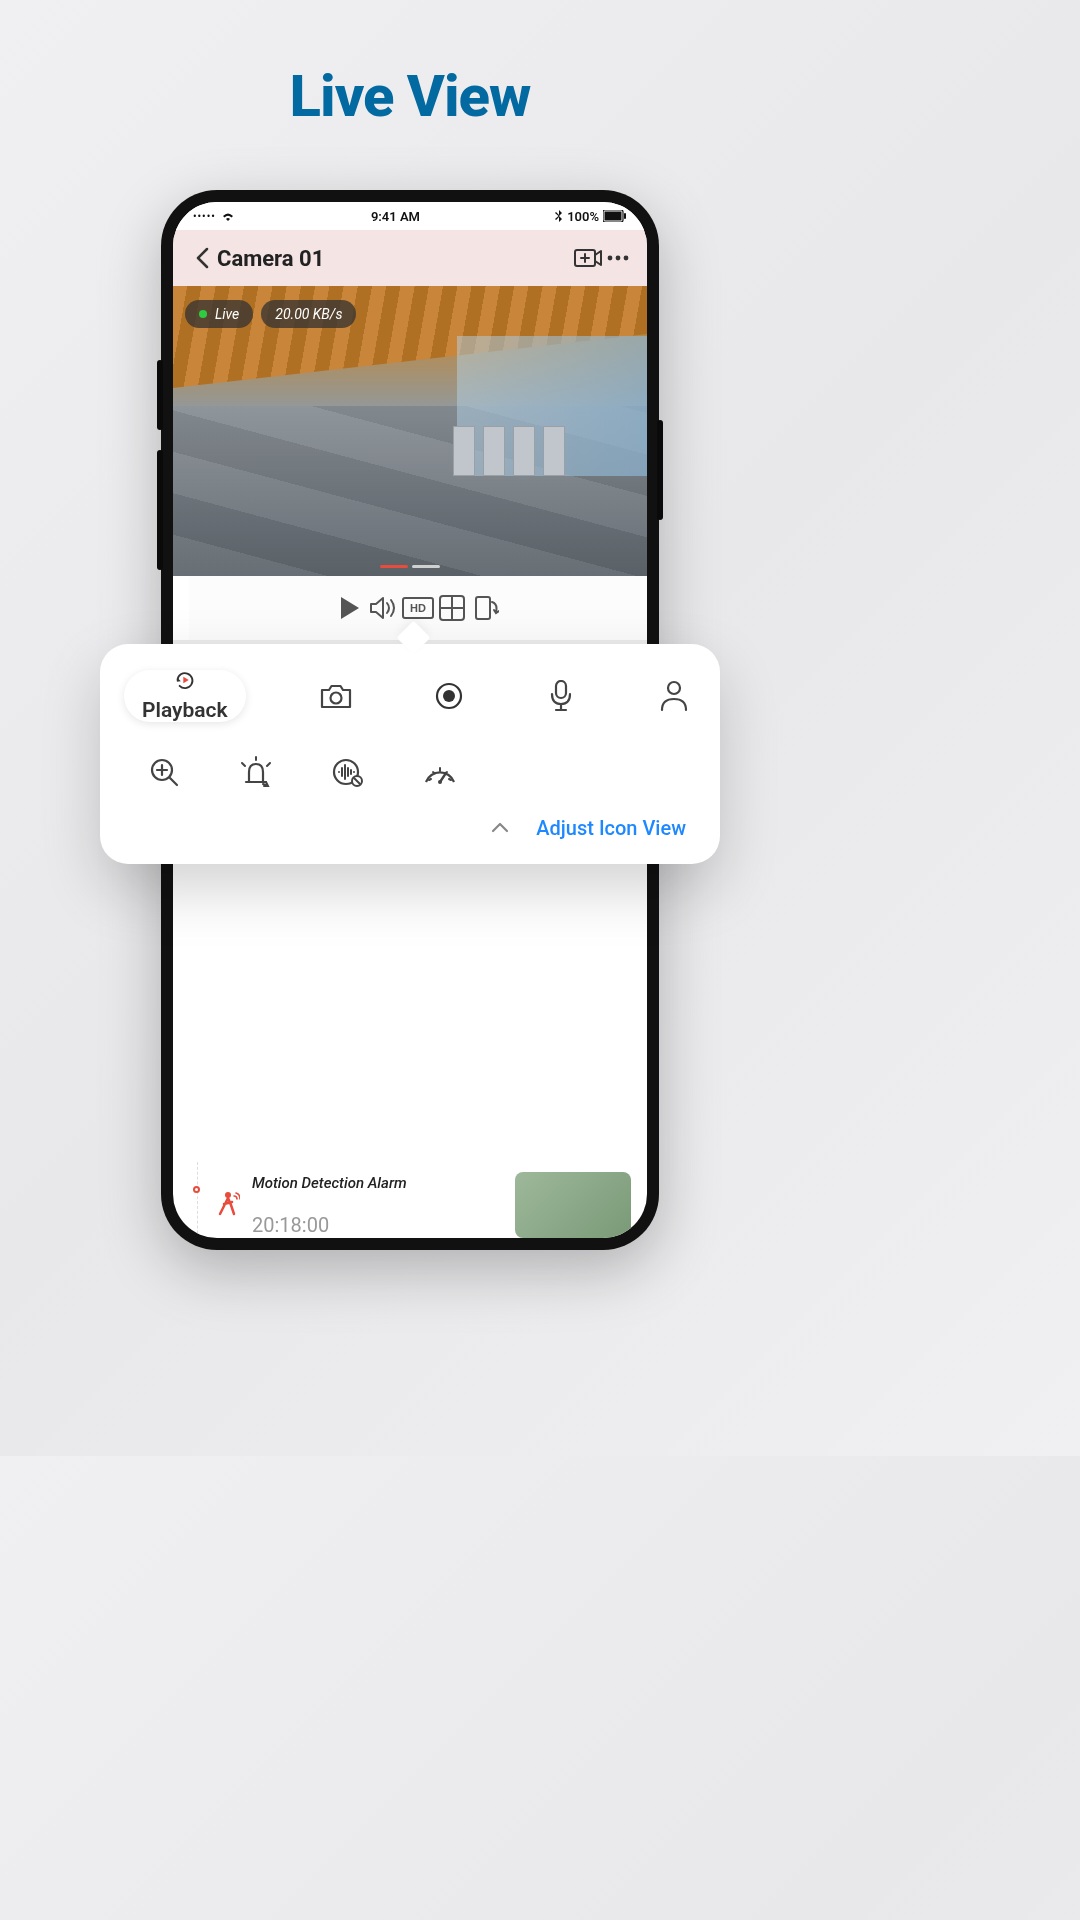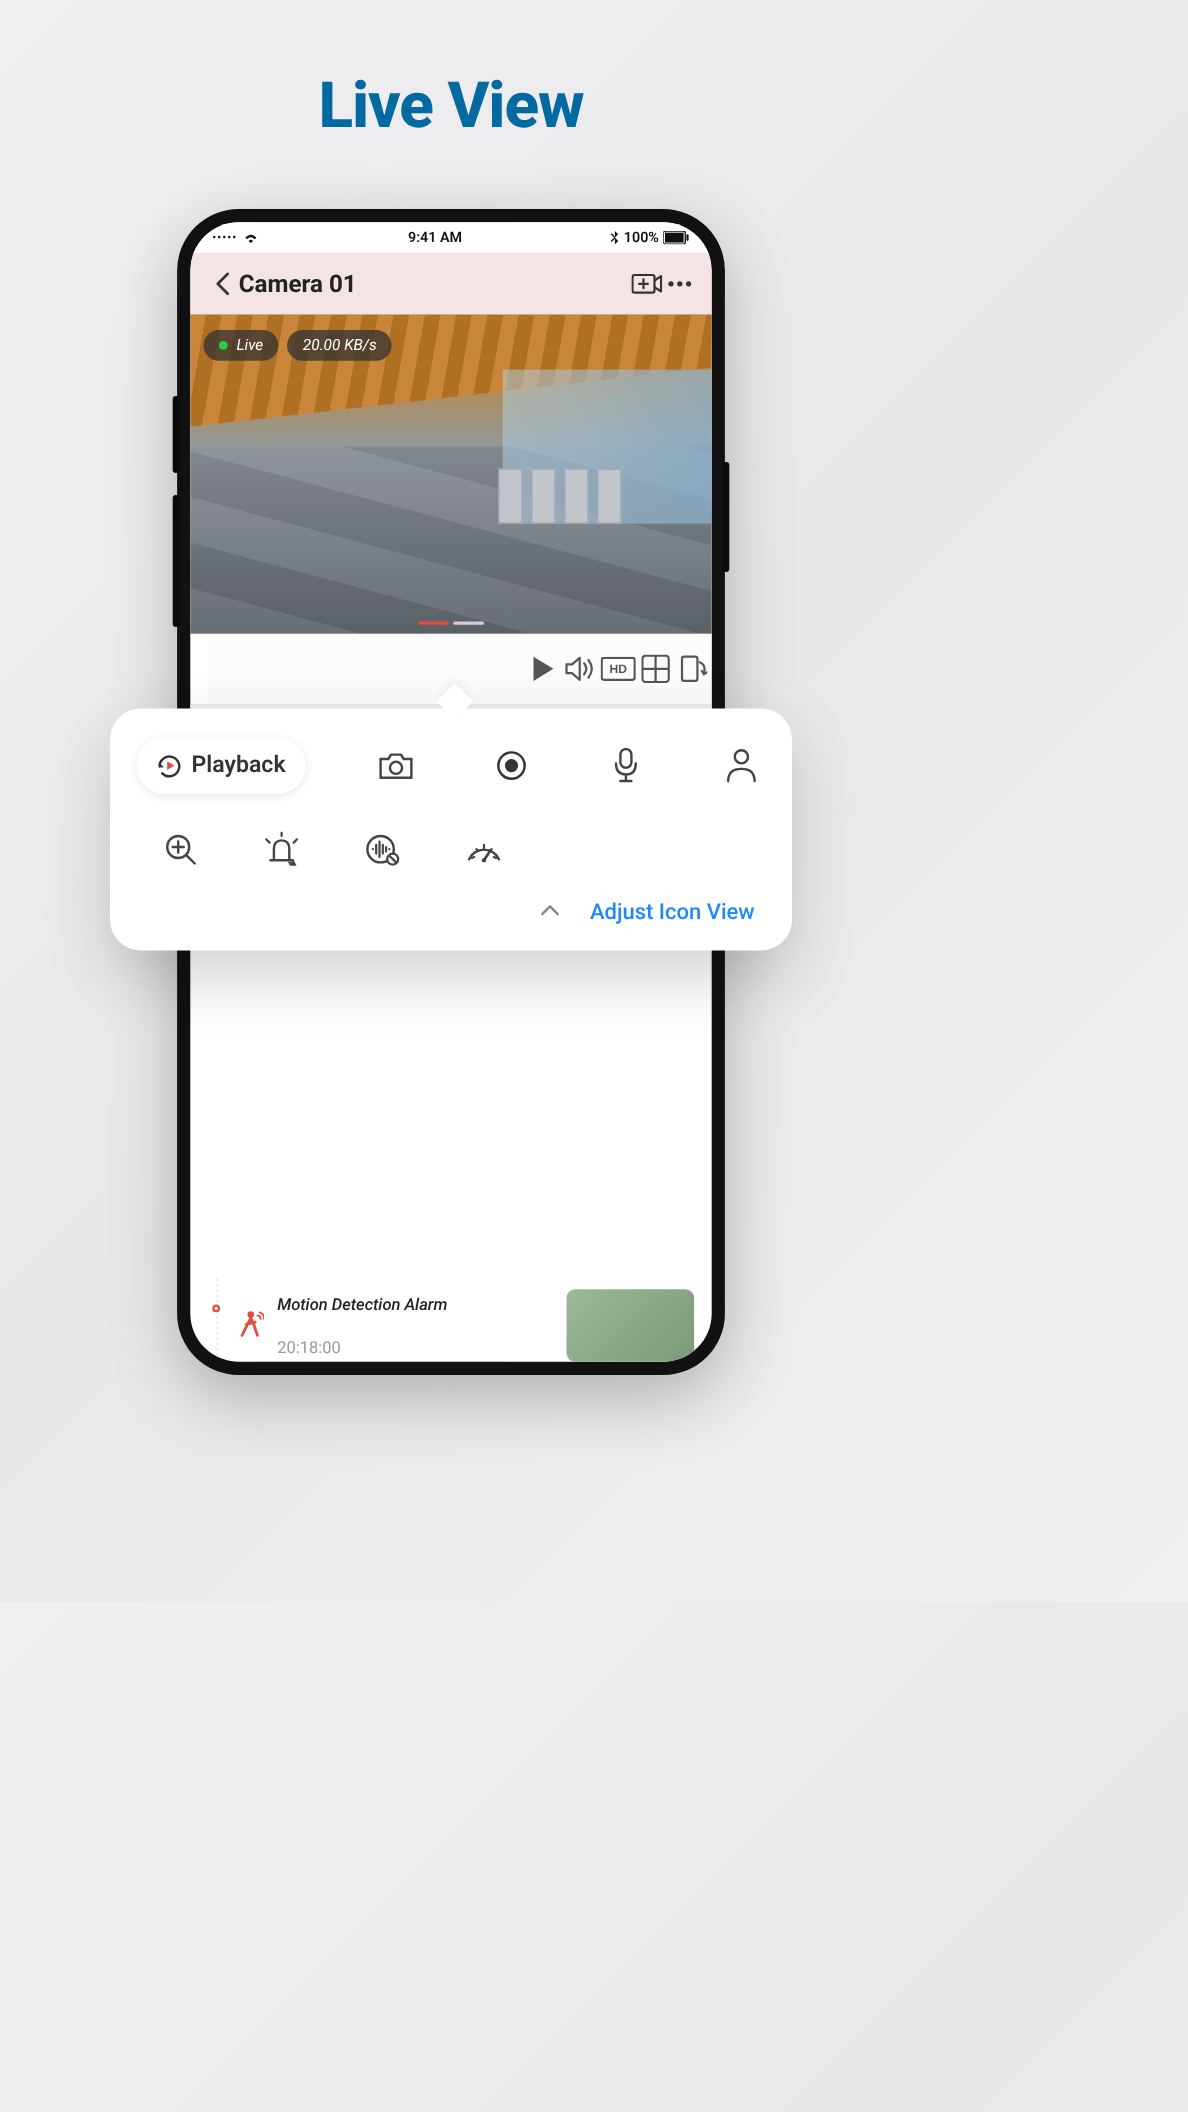--- a/index.html
+++ b/index.html
@@ -108,33 +108,34 @@
     display:flex; align-items:center; gap:8px;
   }
   .dot-green{width:8px;height:8px;border-radius:50%;background:#2ecc40;}
   .pager{
     position:absolute; bottom:8px; left:50%; transform:translateX(-50%);
     display:flex; gap:4px;
   }
   .pager span{width:28px;height:3px;background:#d0d0d0;border-radius:2px;}
   .pager span.active{background:#e74c3c;}
   .controls-row{
-    height:64px; display:flex; align-items:center; justify-content:flex-end;
+    height:64px; display:flex; align-items:center; justify-content:center;
     background:#fcfcfc;
     margin-left:16px;
   }
   .ctrl{color:#555; width:34px; height:34px; display:flex;align-items:center;justify-content:center;}
   .pill-row{
     background:#ececec; padding:14px 12px 10px;
     display:flex; align-items:center; gap:10px;
   }
   .pill{
     background:#fff; border-radius:28px; height:52px;
     display:flex;align-items:center;justify-content:center;
     box-shadow:0 1px 3px rgba(0,0,0,.08);
+    flex-direction:column;
   }
   .pill.playback{padding:0 18px;gap:8px;font-weight:600;font-size:17px;color:#333;}
   .pill.round{width:52px;}
   .chevron-up-small{
     text-align:center; padding:4px 0 10px; color:#aaa; background:#ececec; font-size:14px;
   }
   .popup{
     position:absolute;
     top:644px; left:50%; transform:translateX(-50%);
     width:620px;
@@ -168,21 +169,21 @@
     z-index:5;
   }
   .tl-item{
     display:flex; align-items:center; gap:12px; padding:10px 0;
     border-left:1px dashed #ddd; margin-left:8px; padding-left:16px; position:relative;
   }
   .tl-dot{position:absolute;left:-5px;top:24px;width:9px;height:9px;border-radius:50%;background:#e74c3c;}
   .tl-dot.hollow{background:#fff;border:2px solid #e74c3c;width:7px;height:7px;}
   .tl-text{flex:1;}
   .tl-title{font-size:15px;font-weight:500;color:#222;font-style:italic;}
-  .tl-time{font-size:15px;color:#999;margin-top:21px;}
+  .tl-time{font-size:20px;color:#999;margin-top:21px;}
   .tl-thumb{
     width:116px;height:66px;border-radius:8px;flex:0 0 auto;
     background:linear-gradient(135deg,#9db89a,#7a9a77);
     position:relative; overflow:hidden;
   }
   .person-icon{color:#e74c3c;}
   svg{display:block;}
 </style>
 </head>
 <body>

